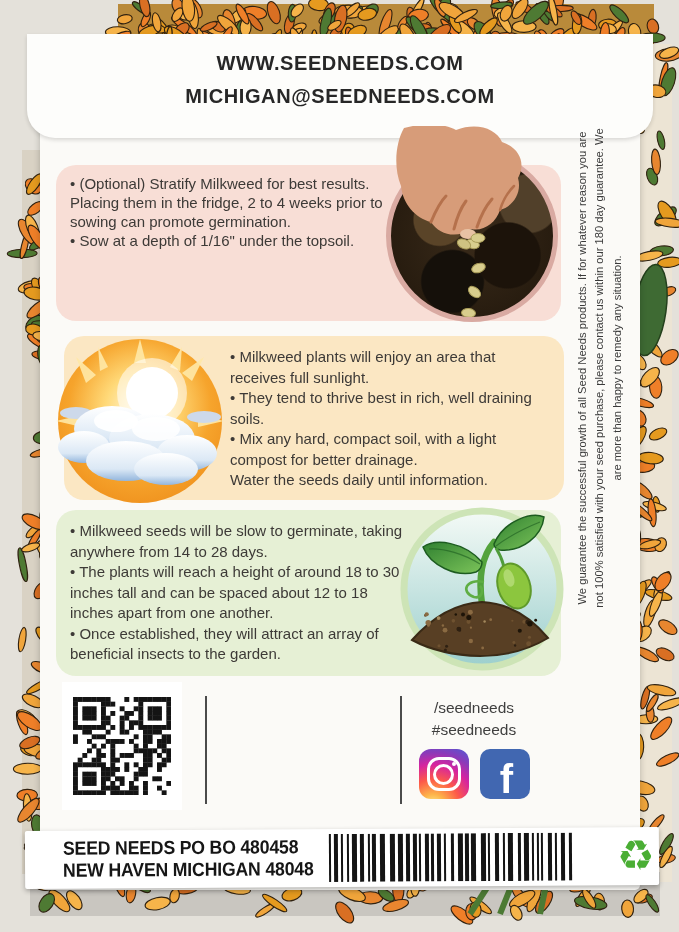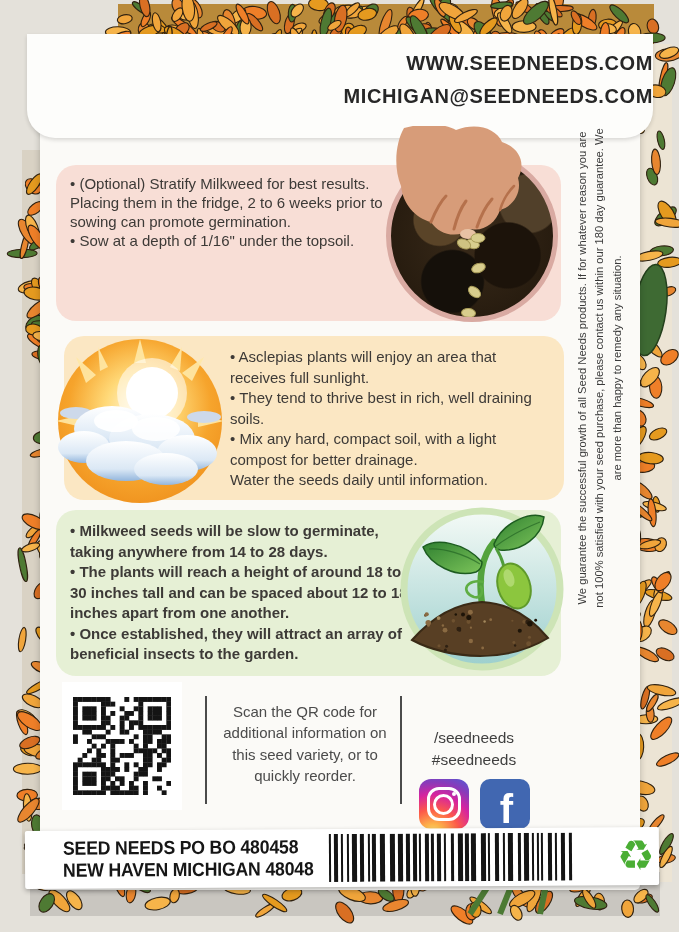--- a/index.html
+++ b/index.html
@@ -2,28 +2,28 @@
 <html style="--stratify-box: #f8ded6; --sunlight-box: #fbe7c3; --germination-box: #e6f0d5; --circle-ring: #d9aaa2; --facebook-blue: #4167b1; --recycle-green: #4aae34; --text-dark: #3d3a37;"><head>
 <meta charset="utf-8">
 <style>
   html,body{margin:0;padding:0;}
   body{background:#9c9c9c;font-family:"Liberation Sans",sans-serif;}
   #stage{position:relative;width:679px;height:932px;overflow:hidden;background:#e4e1da;margin:0 auto;}
   #bg-art{position:absolute;left:0;top:0;z-index:0;}
 
   
   .packet-body{position:absolute;left:40px;top:96px;width:600px;height:794px;background:#fbfaf7;border-radius:5px;box-shadow:0 0 7px rgba(0,0,0,.22);z-index:1;}
-  .packet-flap{position:absolute;left:27px;top:34px;width:626px;height:104px;background:#fdfdfb;border-radius:0 0 28px 28px;box-shadow:0 2px 4px rgba(0,0,0,.14);z-index:2;text-align:right;padding-top:13px;box-sizing:border-box;}
+  .packet-flap{position:absolute;left:27px;top:34px;width:626px;height:104px;background:#fdfdfb;border-radius:0 0 28px 28px;box-shadow:0 2px 4px rgba(0,0,0,.14);z-index:2;text-align:center;padding-top:13px;box-sizing:border-box;}
   .hdr-line{font-size:20px;font-weight:bold;letter-spacing:.6px;color:#272727;line-height:33px;}
 
   
   .info-box{position:absolute;border-radius:20px;z-index:3;}
   .box-stratify{left:56px;top:165px;width:505px;height:156px;background:var(--stratify-box,#f8ded6);}
   .box-sunlight{left:64px;top:336px;width:500px;height:164px;background:var(--sunlight-box,#fbe7c3);}
-  .box-germination{left:56px;top:510px;width:505px;height:166px;background:var(--germination-box,#e6f0d5);font-weight:bold;}
+  .box-germination{left:56px;top:510px;width:505px;height:166px;background:var(--germination-box,#e6f0d5);}
   .box-text{position:absolute;color:var(--text-dark,#3d3a37);}
   .box-text p{margin:0;}
   .t-stratify{left:14px;top:9px;width:332px;font-size:15px;line-height:1.27;}
   .t-sunlight{left:166px;top:11px;width:324px;font-size:15px;line-height:1.37;}
   .t-germination{left:14px;top:11px;width:338px;font-size:15px;line-height:1.37;}
 
   
   .soil-circle{position:absolute;left:386px;top:150px;width:162px;height:162px;border-radius:50%;border:5px solid var(--circle-ring,#d9aaa2);z-index:4;overflow:hidden;
     background:
       radial-gradient(circle at 30% 40%, #5a4428 0 17%, rgba(0,0,0,0) 18%),
@@ -37,21 +37,21 @@
 
   
   #sun-svg{position:absolute;left:54px;top:337px;z-index:4;}
   #sprout-svg{position:absolute;left:396px;top:504px;z-index:4;}
 
   
   .qr-panel{position:absolute;left:62px;top:682px;width:120px;height:128px;background:#ffffff;z-index:3;display:flex;align-items:center;justify-content:center;}
   .v-divider{position:absolute;width:2px;height:108px;background:#4b4b4b;z-index:3;}
   .div-1{left:205px;top:696px;} .div-2{left:400px;top:696px;}
   .scan-text{position:absolute;left:211px;top:701px;width:188px;text-align:center;font-size:15px;line-height:1.42;color:#4b4b4b;z-index:3;}
-  .social-col{position:absolute;left:404px;top:697px;width:140px;text-align:center;z-index:3;color:#3f3f3f;font-size:15.5px;line-height:1.4;margin-top:30px;}
+  .social-col{position:absolute;left:404px;top:697px;width:140px;text-align:center;z-index:3;color:#3f3f3f;font-size:15.5px;line-height:1.4;}
   .icons-row{display:flex;justify-content:center;gap:11px;margin-top:9px;}
   .ig{width:50px;height:50px;border-radius:12px;position:relative;
       background:radial-gradient(circle at 28% 115%, #fdf497 0%, #fdb44a 18%, #fd5949 40%, #d6249f 62%, #8a3ab9 80%, #4f5bd5 100%);}
   .ig .frame{position:absolute;inset:8px;border:3px solid #fff;border-radius:12px;}
   .ig .lens{position:absolute;top:50%;left:50%;width:15px;height:15px;margin:-10.5px 0 0 -10.5px;border:3px solid #fff;border-radius:50%;}
   .ig .dot{position:absolute;top:13px;right:13px;width:4px;height:4px;background:#fff;border-radius:50%;}
   .fb{width:50px;height:50px;border-radius:10px;background:var(--facebook-blue,#4167b1);color:#fff;font-weight:bold;font-size:40px;line-height:50px;text-align:center;overflow:hidden;font-family:"Liberation Sans",sans-serif;}
   .fb span{position:relative;top:5px;left:2px;}
 
   
@@ -466,21 +466,21 @@
 
   <div class="packet-body"></div>
 
   <div class="packet-flap">
     <div class="hdr-line">WWW.SEEDNEEDS.COM</div>
     <div class="hdr-line">MICHIGAN@SEEDNEEDS.COM</div>
   </div>
 
   <div class="info-box box-stratify">
     <div class="box-text t-stratify">
-      <p>• (Optional) Stratify Milkweed for best results. Placing them in the fridge, 2 to 6 weeks prior to sowing can promote germination.</p>
+      <p>• (Optional) Stratify Milkweed for best results. Placing them in the fridge, 2 to 4 weeks prior to sowing can promote germination.</p>
       <p>• Sow at a depth of 1/16" under the topsoil.</p>
     </div>
   </div>
 
   <div class="soil-circle">
     <div class="seed" style="left:74px;top:84px;transform:rotate(15deg)"></div>
     <div class="seed" style="left:80px;top:108px;transform:rotate(-20deg)"></div>
     <div class="seed" style="left:76px;top:132px;transform:rotate(40deg)"></div>
     <div class="seed" style="left:70px;top:153px;transform:rotate(5deg)"></div>
   </div>
@@ -490,21 +490,21 @@
     <path d="M72,103 C75,91 78,83 84,75" stroke="#b5714c" stroke-width="3" fill="none" stroke-linecap="round"></path>
     <path d="M95,101 C99,89 103,81 110,73" stroke="#b5714c" stroke-width="3" fill="none" stroke-linecap="round"></path>
     <path d="M118,84 C121,74 126,66 132,60" stroke="#b5714c" stroke-width="2.5" fill="none" stroke-linecap="round"></path>
     <ellipse cx="86" cy="108" rx="8" ry="5" fill="#e8c2a4"></ellipse>
     <ellipse cx="96" cy="112" rx="7" ry="4.5" fill="#d8cd8d" stroke="#a99c58"></ellipse>
     <ellipse cx="82" cy="118" rx="7" ry="4.5" fill="#cfc382" stroke="#a99c58" transform="rotate(24 82 118)"></ellipse>
   </svg>
 
   <div class="info-box box-sunlight">
     <div class="box-text t-sunlight">
-      <p>• Asclepias plants will enjoy an area that receives full sunlight.</p>
+      <p>• Milkweed plants will enjoy an area that receives full sunlight.</p>
       <p>• They tend to thrive best in rich, well draining soils.</p>
       <p>• Mix any hard, compact soil, with a light compost for better drainage.</p>
       <p>Water the seeds daily until information.</p>
     </div>
   </div>
 
   <svg id="sun-svg" width="172" height="172" viewBox="0 0 172 172">
     <defs>
       <radialGradient id="sunGlow" cx="50%" cy="42%" r="60%">
         <stop offset="0%" stop-color="#fff8e0"></stop>
@@ -842,21 +842,20 @@
         <rect x="46" y="92" width="4.85" height="4.85" fill="#141414"></rect>
         <rect x="50.599999999999994" y="92" width="4.85" height="4.85" fill="#141414"></rect>
         <rect x="55.199999999999996" y="92" width="4.85" height="4.85" fill="#141414"></rect>
         <rect x="59.8" y="92" width="4.85" height="4.85" fill="#141414"></rect>
         <rect x="69" y="92" width="4.85" height="4.85" fill="#141414"></rect>
         <rect x="87.39999999999999" y="92" width="4.85" height="4.85" fill="#141414"></rect>
       </svg>
   </div>
   <div class="v-divider div-1"></div>
   <div class="v-divider div-2"></div>
-  <div class="scan-text">Scan the QR code for additional information on this seed variety, or to quickly reorder.</div>
   <div class="social-col">
     <div>/seedneeds</div>
     <div>#seedneeds</div>
     <div class="icons-row">
       <div class="ig">
         <div class="frame"></div>
           <div class="lens"></div>
           <div class="dot"></div>
       </div>
       <div class="fb"><span>f</span></div>

